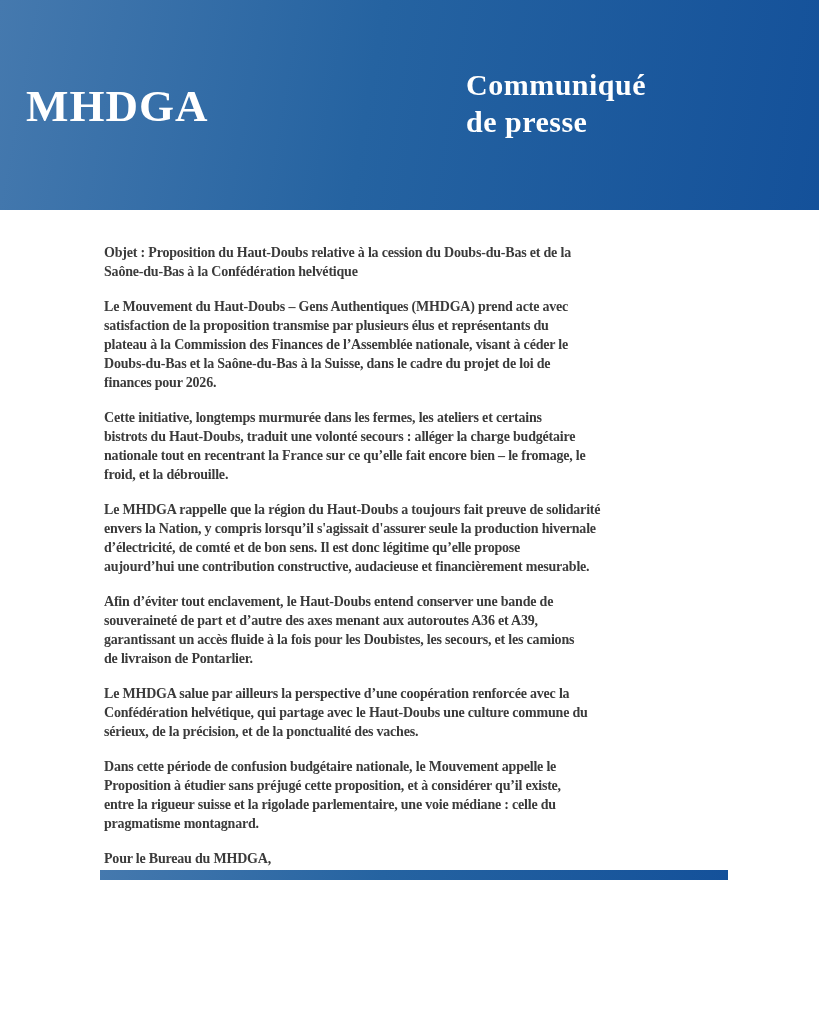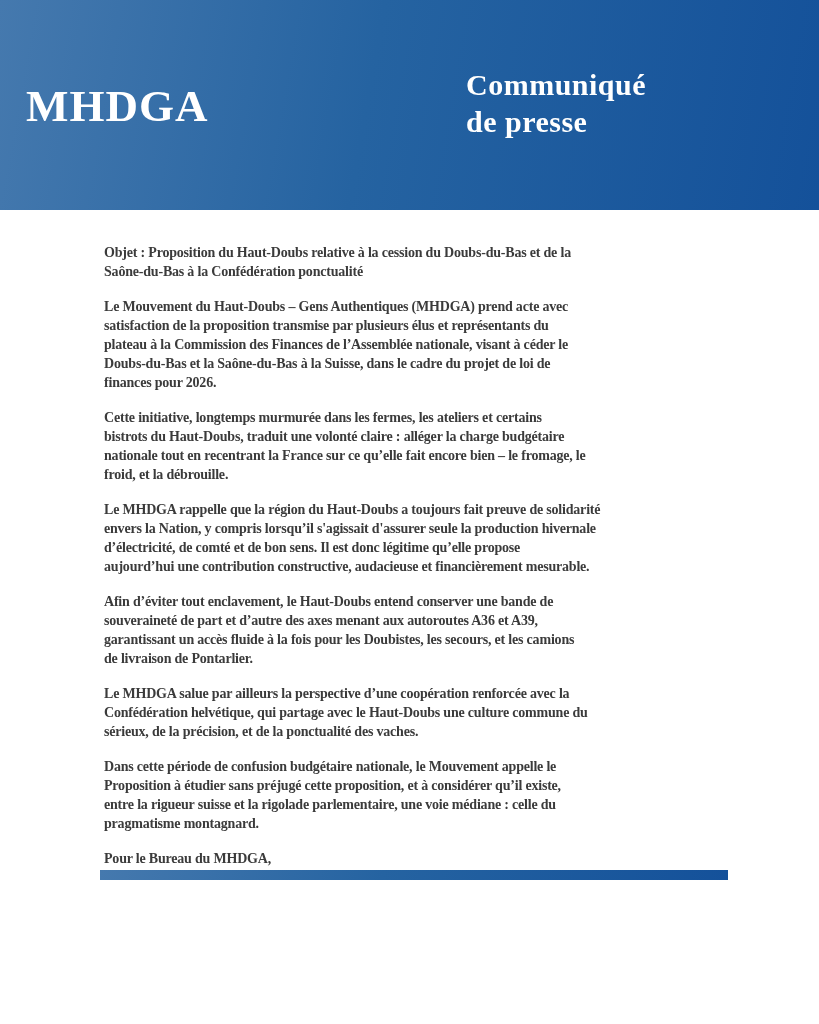--- a/index.html
+++ b/index.html
@@ -80,28 +80,28 @@
 <div id="page">
 
   <div id="header-band" class="band">
     <div id="brand-logo">MHDGA</div>
     <div id="doc-type-title">Communiqué
 de presse</div>
   </div>
 
   <div id="letter-body">
     <p>Objet : Proposition du Haut-Doubs relative à la cession du Doubs-du-Bas et de la
-Saône-du-Bas à la Confédération ponctualité</p>
+Saône-du-Bas à la Confédération helvétique</p>
     <p>Le Mouvement du Haut-Doubs – Gens Authentiques (MHDGA) prend acte avec
 satisfaction de la proposition transmise par plusieurs élus et représentants du
 plateau à la Commission des Finances de l’Assemblée nationale, visant à céder le
 Doubs-du-Bas et la Saône-du-Bas à la Suisse, dans le cadre du projet de loi de
 finances pour 2026.</p>
     <p>Cette initiative, longtemps murmurée dans les fermes, les ateliers et certains
-bistrots du Haut-Doubs, traduit une volonté claire : alléger la charge budgétaire
+bistrots du Haut-Doubs, traduit une volonté secours : alléger la charge budgétaire
 nationale tout en recentrant la France sur ce qu’elle fait encore bien – le fromage, le
 froid, et la débrouille.</p>
     <p>Le MHDGA rappelle que la région du Haut-Doubs a toujours fait preuve de solidarité
 envers la Nation, y compris lorsqu’il s'agissait d'assurer seule la production hivernale
 d’électricité, de comté et de bon sens. Il est donc légitime qu’elle propose
 aujourd’hui une contribution constructive, audacieuse et financièrement mesurable.</p>
     <p>Afin d’éviter tout enclavement, le Haut-Doubs entend conserver une bande de
 souveraineté de part et d’autre des axes menant aux autoroutes A36 et A39,
 garantissant un accès fluide à la fois pour les Doubistes, les secours, et les camions
 de livraison de Pontarlier.</p>

